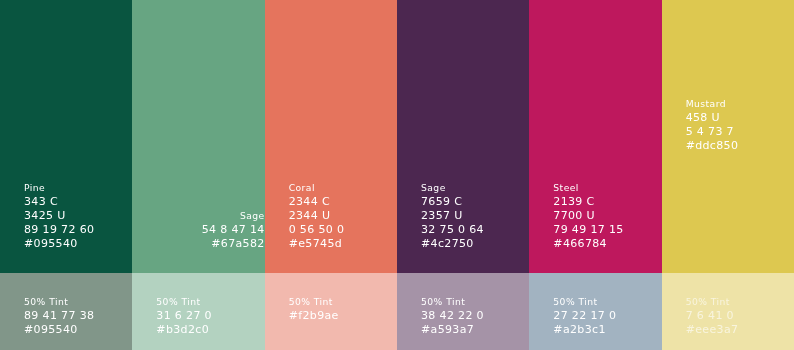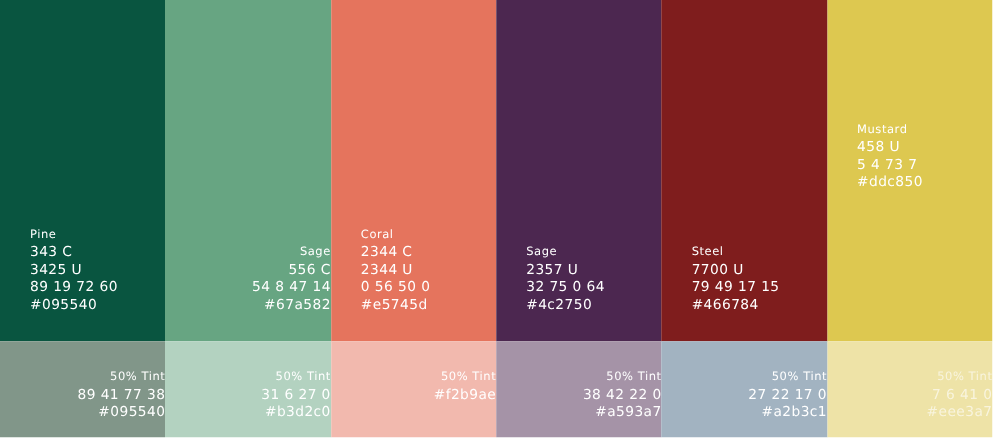--- a/index.html
+++ b/index.html
@@ -35,21 +35,20 @@
     padding: 0 0 22px 24px;
   }
   .swatch-tint {
     height: 78px;
     position: relative;
     box-sizing: border-box;
     display: flex;
     flex-direction: column;
     justify-content: flex-start;
     padding: 22px 0 0 24px;
-    text-align: right;
   }
   .spec-line {
     font-size: 11px;
     line-height: 14px;
     letter-spacing: 0.35px;
     color: #ffffff;
     white-space: nowrap;
     font-family: "DejaVu Sans", "Liberation Sans", sans-serif;
   }
   .spec-name {
@@ -79,21 +78,20 @@
     <div class="swatch-tint" style="background-color: rgb(129, 150, 137);">
       <div class="spec-name">50% Tint</div>
       <div class="spec-line">89 41 77 38</div>
       <div class="spec-line">#095540</div>
     </div>
   </div>
 
   <div class="column">
     <div class="swatch-main" style="background-color: rgb(103, 165, 130); text-align: right;">
       <div class="spec-name">Sage</div>
-      <div class="spec-line">556 C</div>
       <div class="spec-line">54 8 47 14</div>
       <div class="spec-line">#67a582</div>
     </div>
     <div class="swatch-tint" style="background-color: rgb(179, 210, 192);">
       <div class="spec-name">50% Tint</div>
       <div class="spec-line">31 6 27 0</div>
       <div class="spec-line">#b3d2c0</div>
     </div>
   </div>
 
@@ -107,34 +105,36 @@
     </div>
     <div class="swatch-tint" style="background-color: rgb(242, 185, 174);">
       <div class="spec-name">50% Tint</div>
       <div class="spec-line">#f2b9ae</div>
     </div>
   </div>
 
   <div class="column">
     <div class="swatch-main" style="background-color: rgb(76, 39, 80);">
       <div class="spec-name">Sage</div>
+      <div class="spec-line">7659 C</div>
       <div class="spec-line">2357 U</div>
       <div class="spec-line">32 75 0 64</div>
       <div class="spec-line">#4c2750</div>
     </div>
     <div class="swatch-tint" style="background-color: rgb(165, 147, 167);">
       <div class="spec-name">50% Tint</div>
       <div class="spec-line">38 42 22 0</div>
       <div class="spec-line">#a593a7</div>
     </div>
   </div>
 
   <div class="column">
-    <div class="swatch-main" style="background-color: #7f1d1d;">
+    <div class="swatch-main" style="background-color: #be185d;">
       <div class="spec-name">Steel</div>
+      <div class="spec-line">2139 C</div>
       <div class="spec-line">7700 U</div>
       <div class="spec-line">79 49 17 15</div>
       <div class="spec-line">#466784</div>
     </div>
     <div class="swatch-tint" style="background-color: rgb(162, 179, 193);">
       <div class="spec-name">50% Tint</div>
       <div class="spec-line">27 22 17 0</div>
       <div class="spec-line">#a2b3c1</div>
     </div>
   </div>

